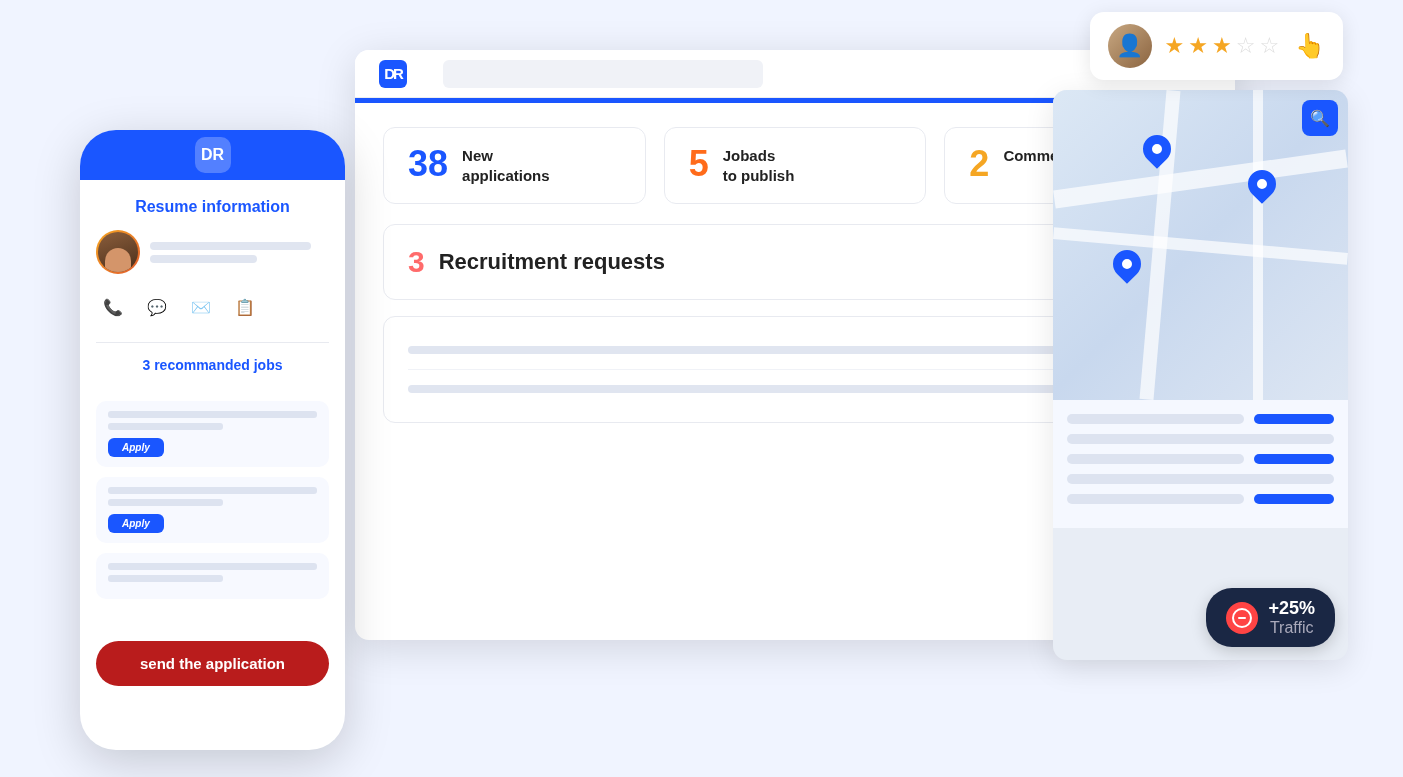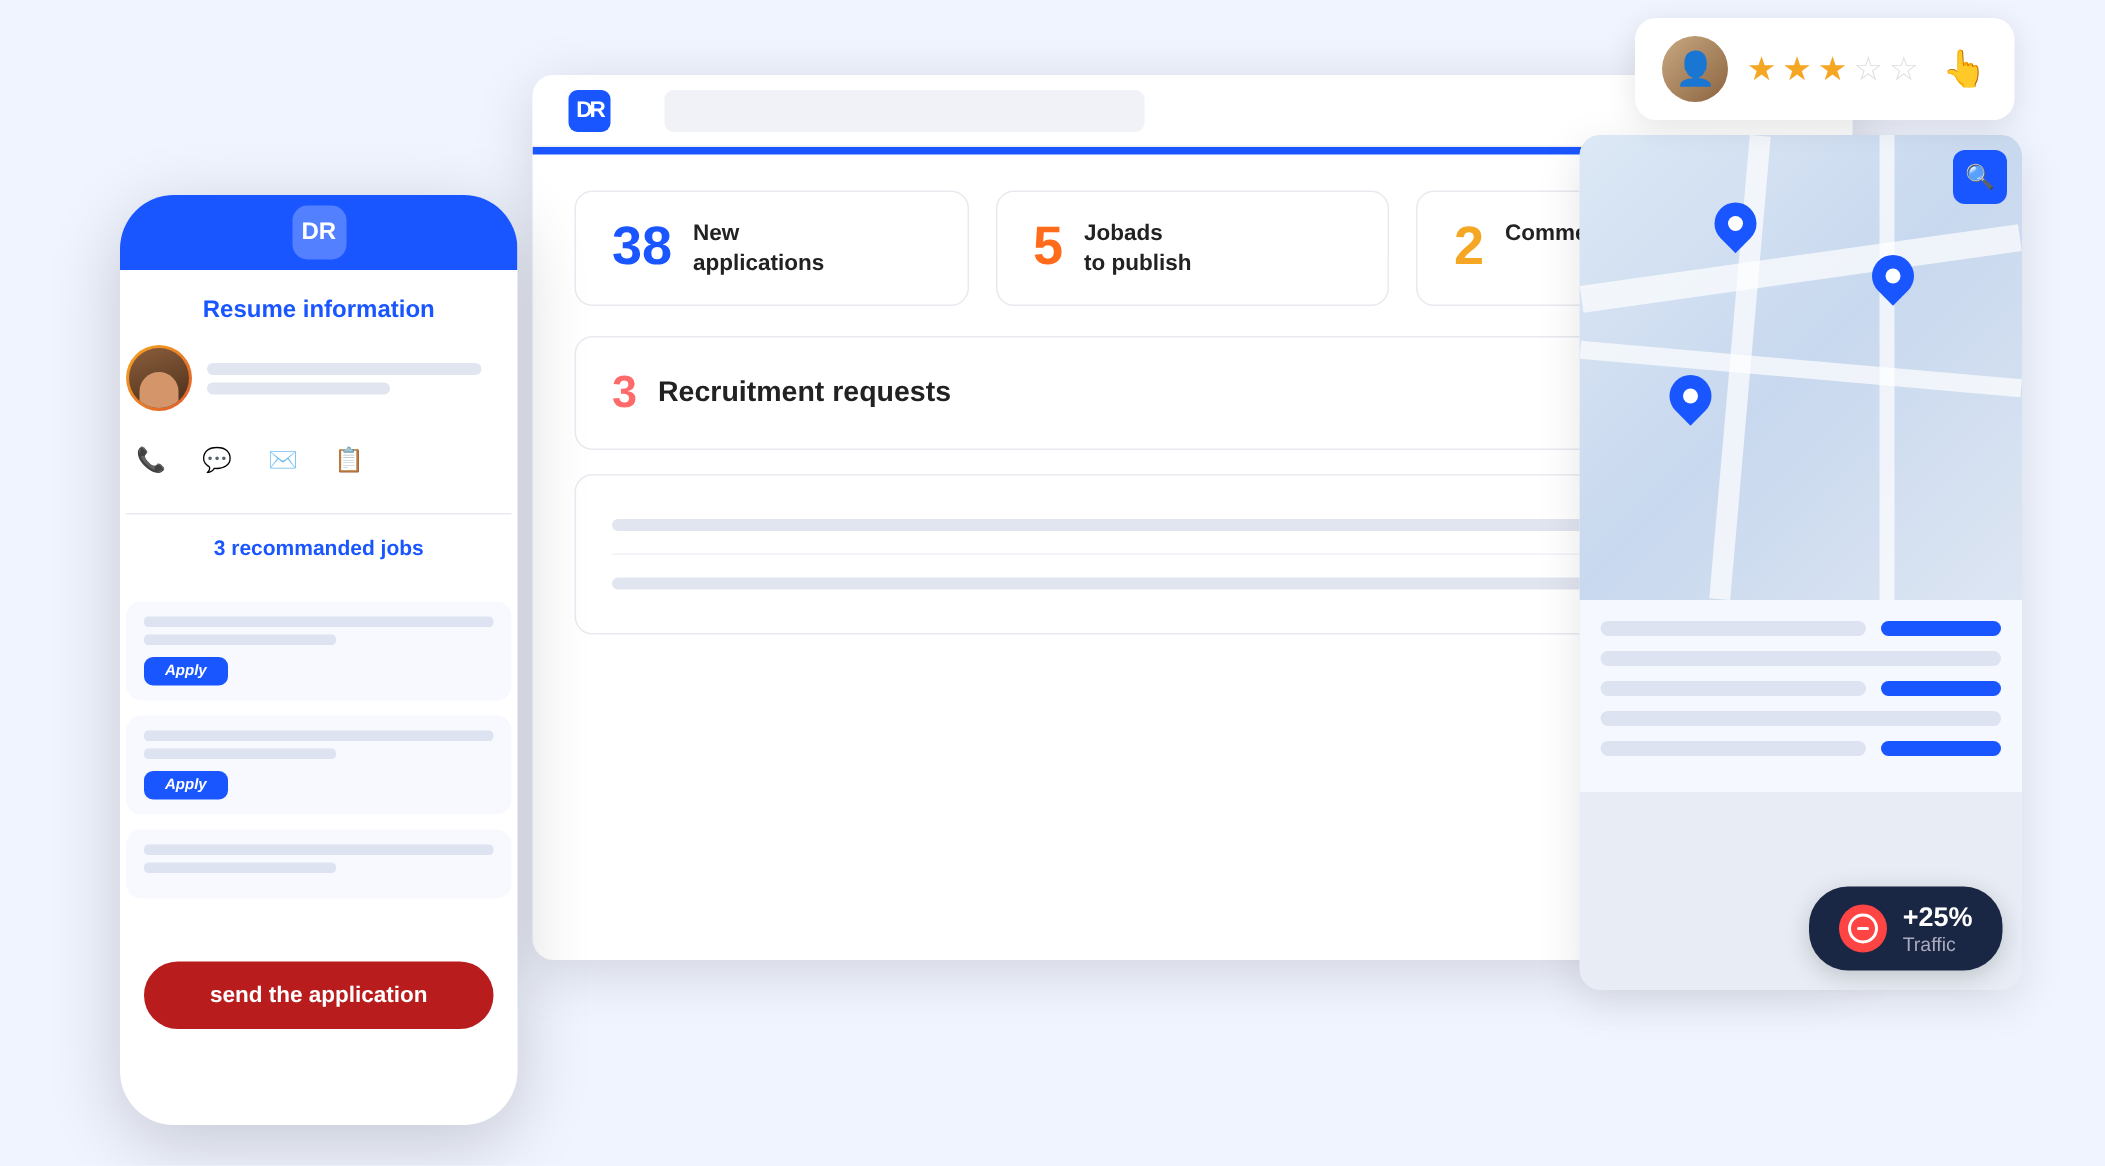--- a/index.html
+++ b/index.html
@@ -111,21 +111,21 @@
       display: flex;
       align-items: center;
       gap: 14px;
     }
     .recruit-number {
       font-size: 30px;
       font-weight: 800;
       color: #ff6b6b;
     }
     .recruit-label {
-      font-size: 19px;
+      font-size: 22px;
       font-weight: 600;
       color: #222;
     }
 
     
     .toggle-section {
       background: #fff;
       border: 1.5px solid #e8eaf0;
       border-radius: 12px;
       padding: 14px 24px;
@@ -191,21 +191,21 @@
       background: rgba(255,255,255,0.25);
       border-radius: 10px;
       display: flex;
       align-items: center;
       justify-content: center;
       color: #fff;
       font-weight: 900;
       font-size: 16px;
     }
     .phone-content {
-      padding: 18px 4px;
+      padding: 18px 16px;
     }
     .phone-title {
       color: #1a56ff;
       font-weight: 700;
       font-size: 16px;
       text-align: center;
       margin-bottom: 14px;
     }
     .resume-profile {
       display: flex;
@@ -497,22 +497,23 @@
       width: 8px;
       height: 2px;
       background: #fff;
       border-radius: 2px;
     }
     .traffic-text-main {
       font-size: 18px;
       font-weight: 800;
     }
     .traffic-text-sub {
-      font-size: 13px;
+      font-size: 16px;
       color: #aab;
+      text-align: center;
     }
   </style>
 </head>
 <body>
 
 <div class="rating-card">
   <div class="rating-avatar">👤</div>
   <div class="stars">
     <span class="star-filled">★</span>
     <span class="star-filled">★</span>

